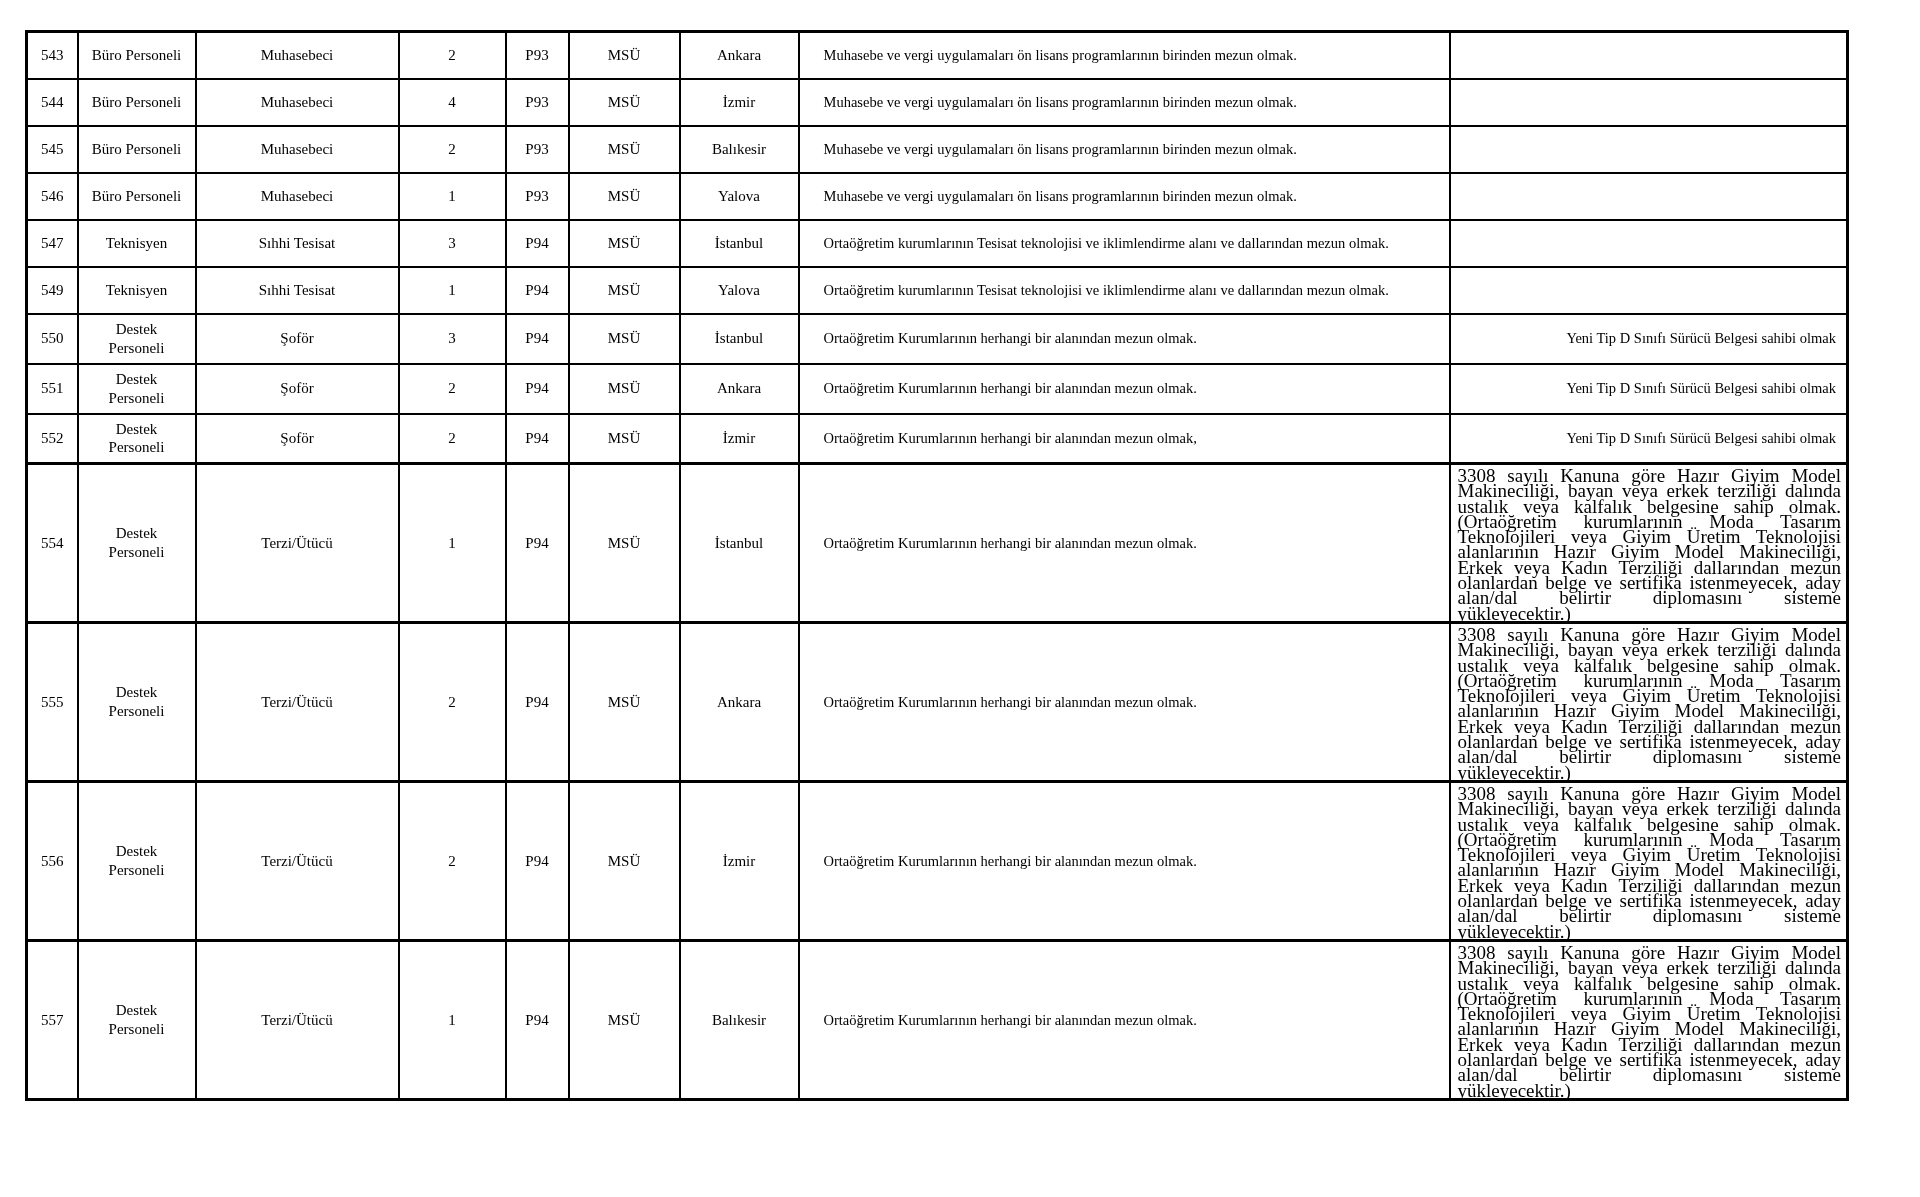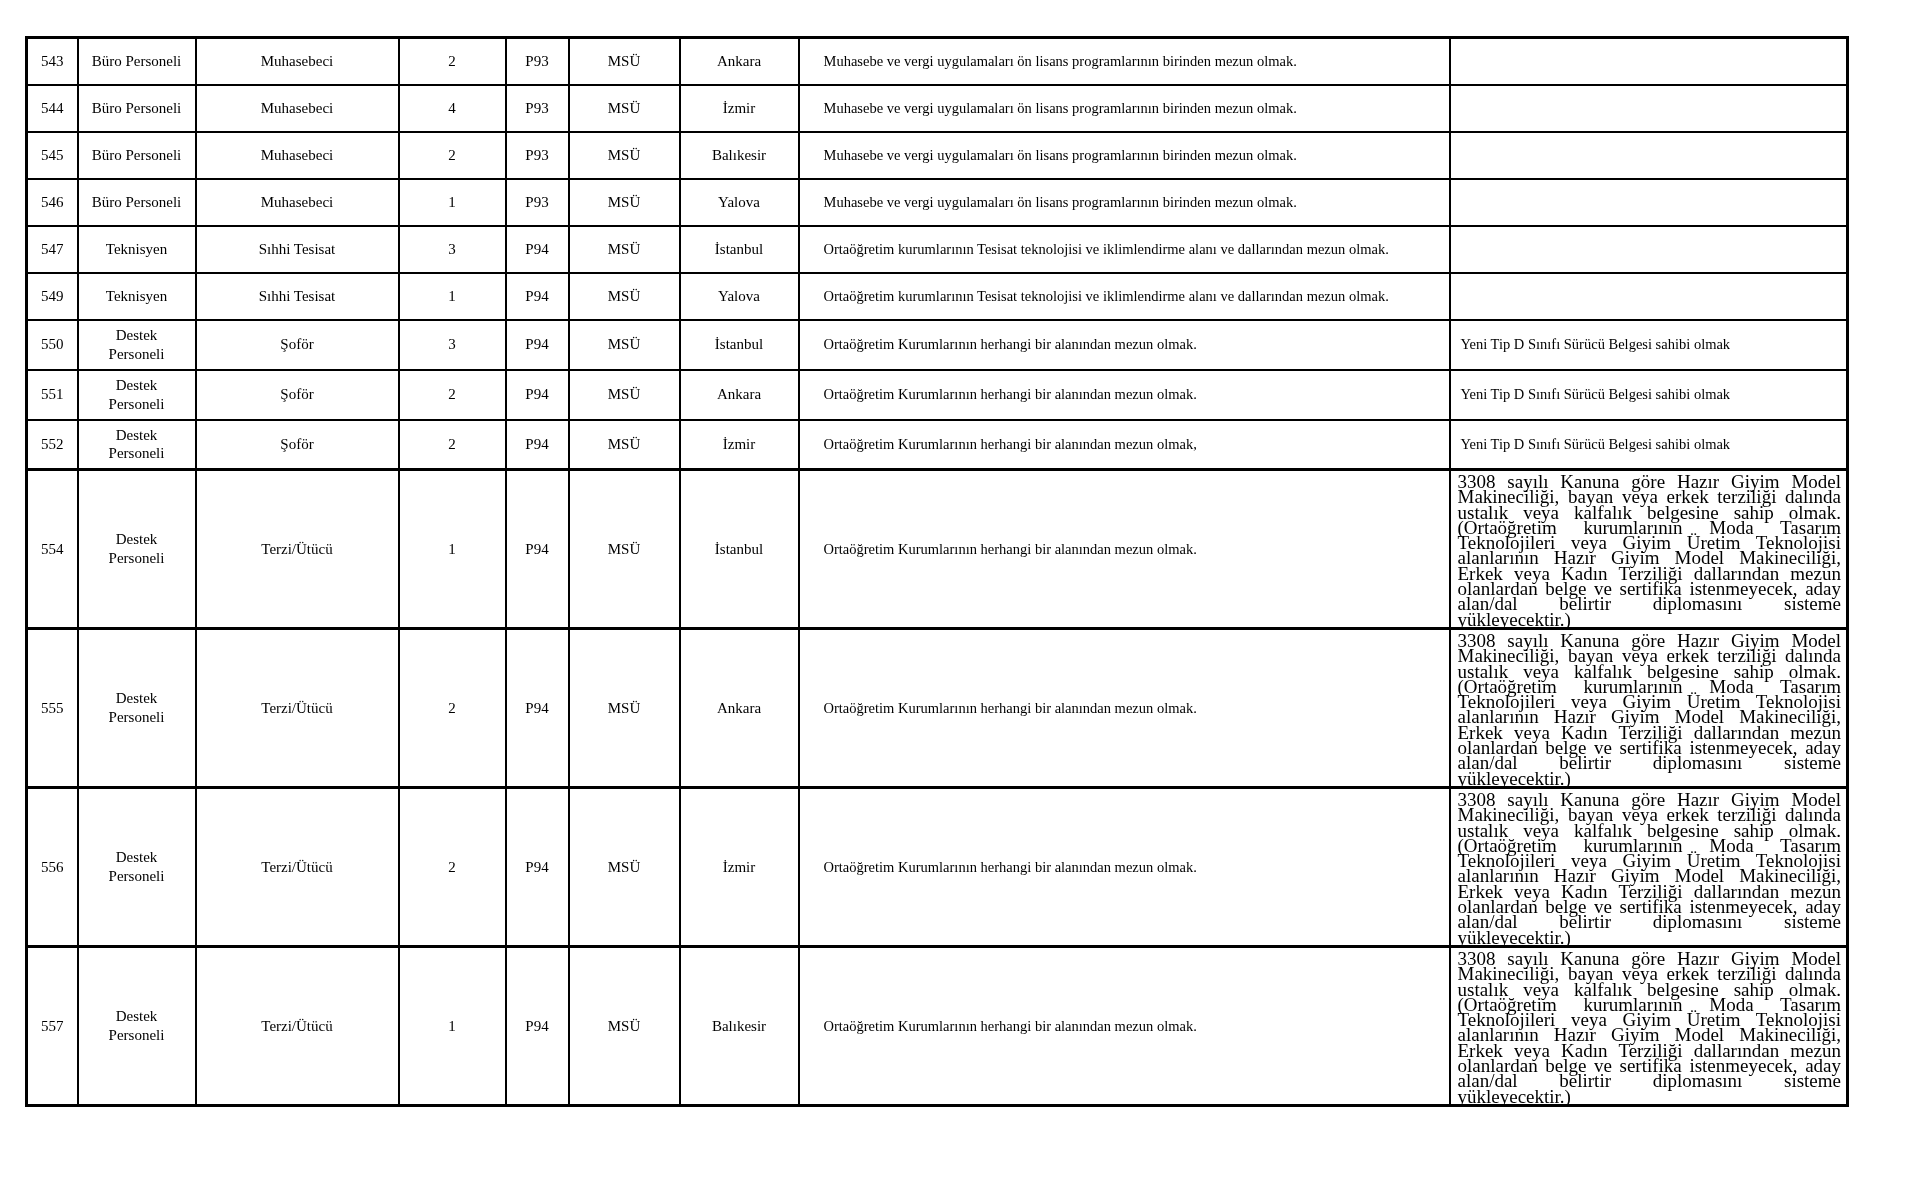--- a/index.html
+++ b/index.html
@@ -12,21 +12,21 @@
     width: 1920px;
     height: 1197px;
     background: #ffffff;
     overflow: hidden;
     font-family: "Liberation Serif", serif;
     color: #000000;
   }
   table.doc-table {
     position: absolute;
     left: 25px;
-    top: 36px;
+    top: 30px;
     width: 1821px;
     border-collapse: collapse;
     table-layout: fixed;
     border: 3px solid #000000;
   }
   td {
     border: 2px solid #000000;
     text-align: center;
     vertical-align: middle;
     font-size: 15px;
@@ -39,21 +39,21 @@
   tr.r-t { height: 150px; }
   tr.r-t td { border-top-width: 3px; }
   td.c-unvan { padding: 0 12px; }
   td.c-nitelik {
     text-align: left;
     padding: 0 24px;
     font-size: 14.5px;
     white-space: nowrap;
   }
   td.c-ozel {
-    text-align: left;
+    text-align: right;
     padding: 0 10px;
     font-size: 14.5px;
   }
   tr.r-t td.c-ozel {
     vertical-align: top;
     text-align: justify;
     font-size: 19px;
     line-height: 15.3px;
     padding: 3px 5px 0 7px;
     white-space: normal;

